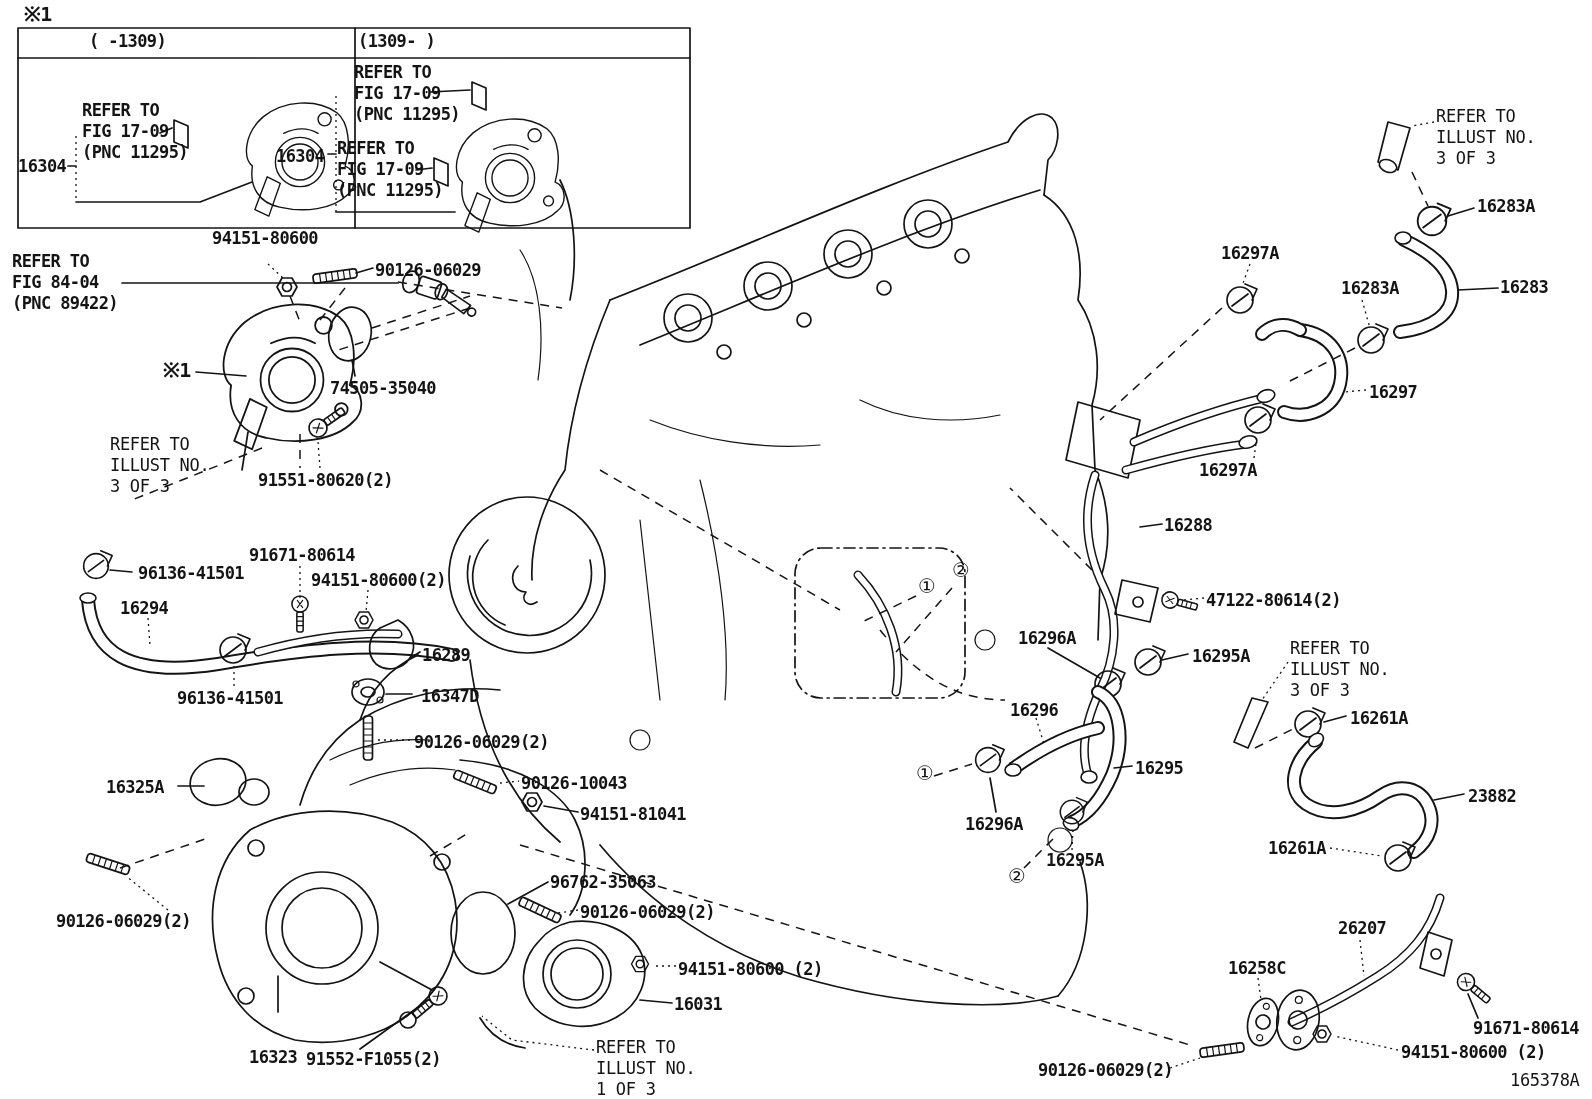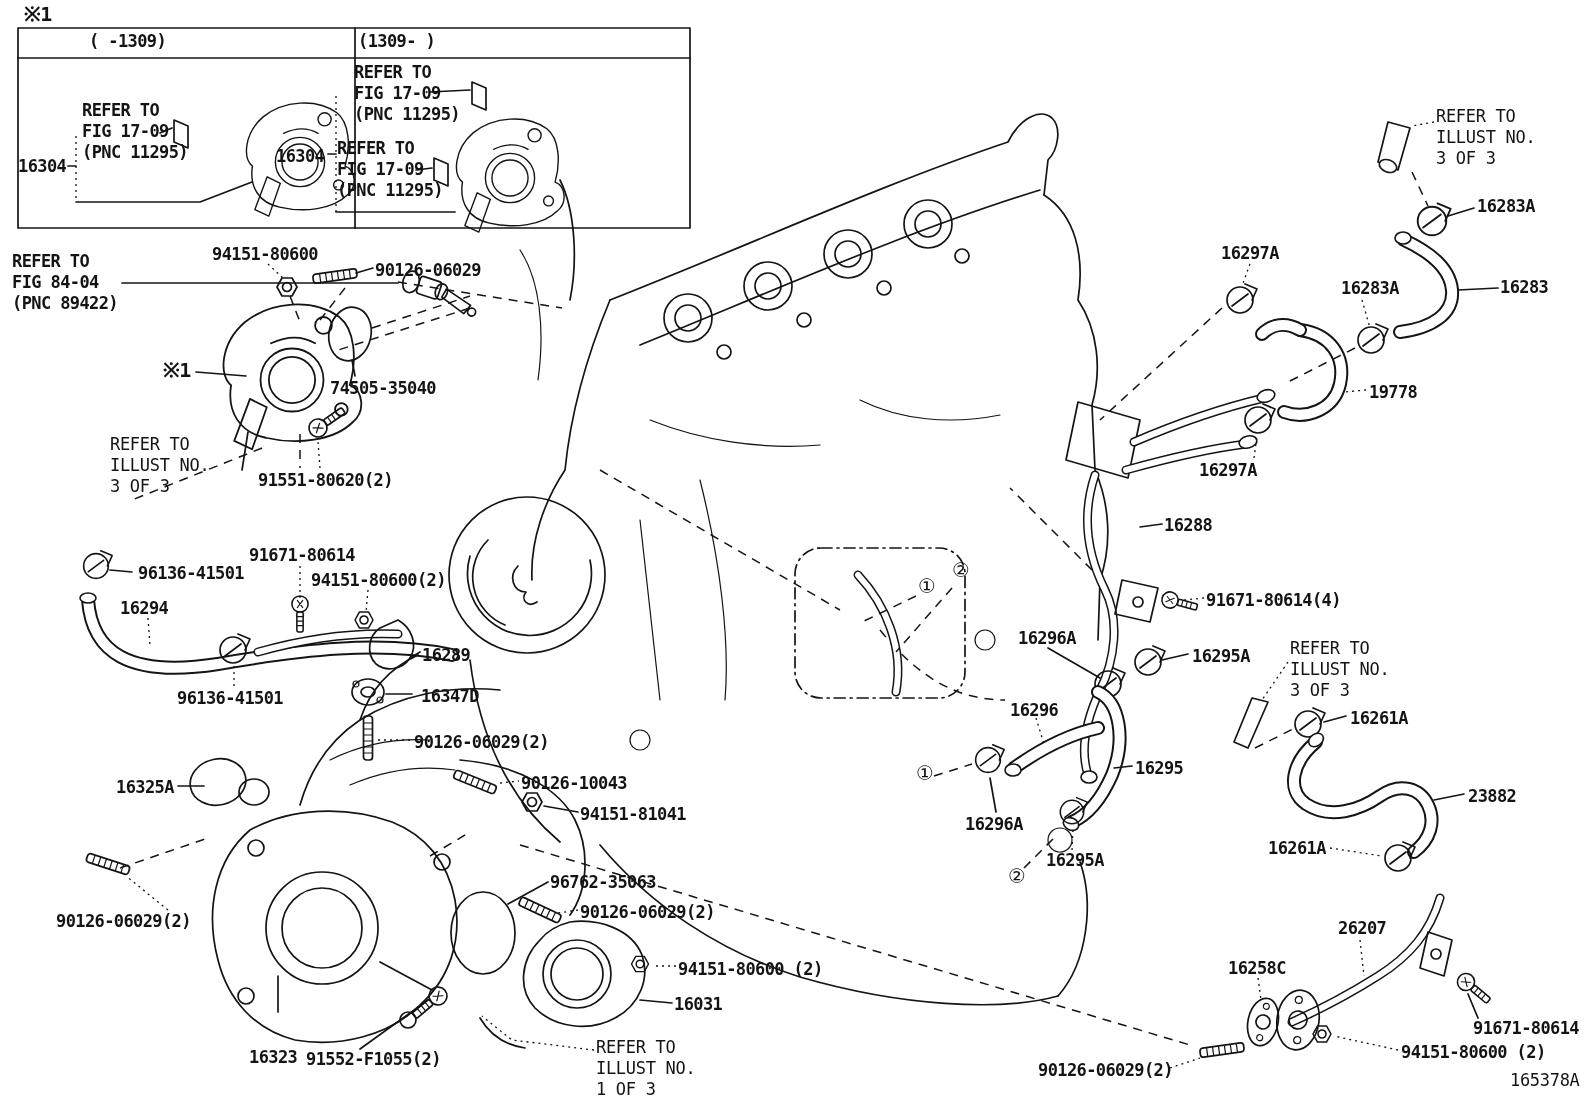--- a/index.html
+++ b/index.html
@@ -347,60 +347,60 @@
 <div class="lbl" style="left:354px;top:62px">REFER TO
 FIG 17-09
 (PNC 11295)</div>
 <div class="lbl" style="left:276px;top:146px">16304</div>
 <div class="lbl" style="left:337px;top:138px">REFER TO
 FIG 17-09
 (PNC 11295)</div>
 <div class="lbl" style="left:12px;top:251px">REFER TO
 FIG 84-04
 (PNC 89422)</div>
-<div class="lbl" style="left:212px;top:244px">94151-80600</div>
+<div class="lbl" style="left:212px;top:228px">94151-80600</div>
 <div class="lbl" style="left:375px;top:260px">90126-06029</div>
 <div class="lbl mark" style="left:163px;top:360px">※1</div>
 <div class="lbl" style="left:330px;top:378px">74505-35040</div>
 <div class="lbl ref" style="left:110px;top:434px">REFER TO
 ILLUST NO.
 3 OF 3</div>
 <div class="lbl" style="left:258px;top:470px">91551-80620(2)</div>
 <div class="lbl" style="left:138px;top:563px">96136-41501</div>
 <div class="lbl" style="left:249px;top:545px">91671-80614</div>
 <div class="lbl" style="left:311px;top:570px">94151-80600(2)</div>
 <div class="lbl" style="left:120px;top:598px">16294</div>
 <div class="lbl" style="left:422px;top:645px">16289</div>
 <div class="lbl" style="left:177px;top:688px">96136-41501</div>
 <div class="lbl" style="left:421px;top:686px">16347D</div>
 <div class="lbl" style="left:414px;top:732px">90126-06029(2)</div>
 <div class="lbl" style="left:521px;top:773px">90126-10043</div>
 <div class="lbl" style="left:580px;top:804px">94151-81041</div>
-<div class="lbl" style="left:116px;top:777px">16325A</div>
+<div class="lbl" style="left:106px;top:777px">16325A</div>
 <div class="lbl" style="left:56px;top:911px">90126-06029(2)</div>
 <div class="lbl" style="left:249px;top:1047px">16323</div>
 <div class="lbl" style="left:306px;top:1049px">91552-F1055(2)</div>
 <div class="lbl" style="left:550px;top:872px">96762-35063</div>
 <div class="lbl" style="left:580px;top:902px">90126-06029(2)</div>
 <div class="lbl" style="left:678px;top:959px">94151-80600 (2)</div>
 <div class="lbl" style="left:674px;top:994px">16031</div>
 <div class="lbl ref" style="left:596px;top:1037px">REFER TO
 ILLUST NO.
 1 OF 3</div>
 <div class="lbl ref" style="left:1436px;top:106px">REFER TO
 ILLUST NO.
 3 OF 3</div>
 <div class="lbl" style="left:1477px;top:196px">16283A</div>
 <div class="lbl" style="left:1221px;top:243px">16297A</div>
 <div class="lbl" style="left:1341px;top:278px">16283A</div>
 <div class="lbl" style="left:1500px;top:277px">16283</div>
-<div class="lbl" style="left:1369px;top:382px">19778</div>
+<div class="lbl" style="left:1369px;top:382px">16297</div>
 <div class="lbl" style="left:1199px;top:460px">16297A</div>
 <div class="lbl" style="left:1164px;top:515px">16288</div>
-<div class="lbl" style="left:1206px;top:590px">91671-80614(4)</div>
+<div class="lbl" style="left:1206px;top:590px">47122-80614(2)</div>
 <div class="lbl" style="left:1018px;top:628px">16296A</div>
 <div class="lbl" style="left:1192px;top:646px">16295A</div>
 <div class="lbl ref" style="left:1290px;top:638px">REFER TO
 ILLUST NO.
 3 OF 3</div>
 <div class="lbl" style="left:1010px;top:700px">16296</div>
 <div class="lbl" style="left:1350px;top:708px">16261A</div>
 <div class="lbl" style="left:1135px;top:758px">16295</div>
 <div class="circ" style="position:absolute;left:916px;top:763px">①</div>
 <div class="lbl" style="left:965px;top:814px">16296A</div>

